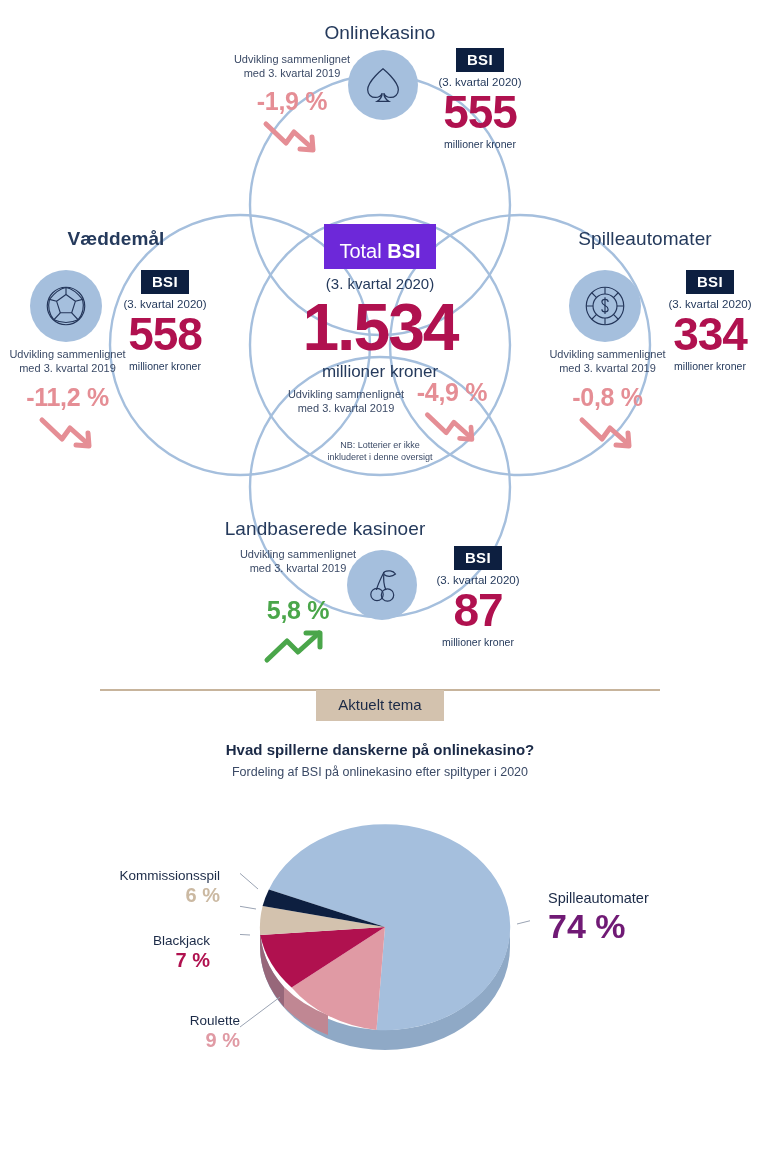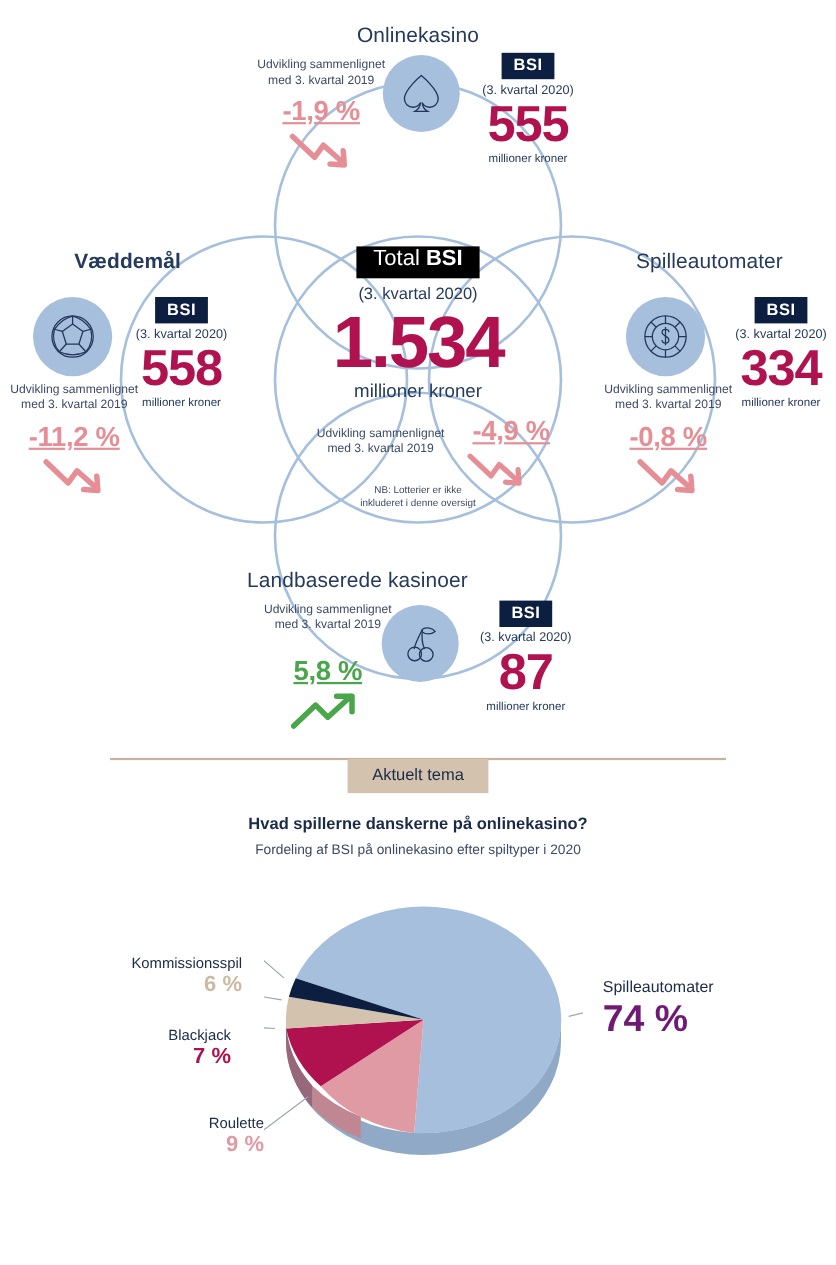--- a/index.html
+++ b/index.html
@@ -86,31 +86,30 @@
     font-size: 11px;
     line-height: 1.25;
     color: #3b4a66;
     text-align: center;
     white-space: nowrap;
   }
   .delta-value {
     font-size: 25px;
     font-weight: bold;
     letter-spacing: -.3px;
-    text-decoration: underline;
-  }
-  .delta-neg { color: #e58e95; text-align: right; }
+  }
+  .delta-neg { color: #e58e95; }
   .delta-pos { color: #4aa64a; }
 
   
   .total-badge {
-    background: #000000;
+    background: #6d28d9;
     color: #ffffff;
     font-size: 20px;
-    padding: 0 15px 6px 15px;
+    padding: 16px 15px 6px 15px;
     display: inline-block;
     font-weight: 400;
   }
   .total-badge b { font-weight: bold; }
   .total-quarter {
     font-size: 15px;
     color: #253a5c;
     margin-top: 6px;
   }
   .total-value {

